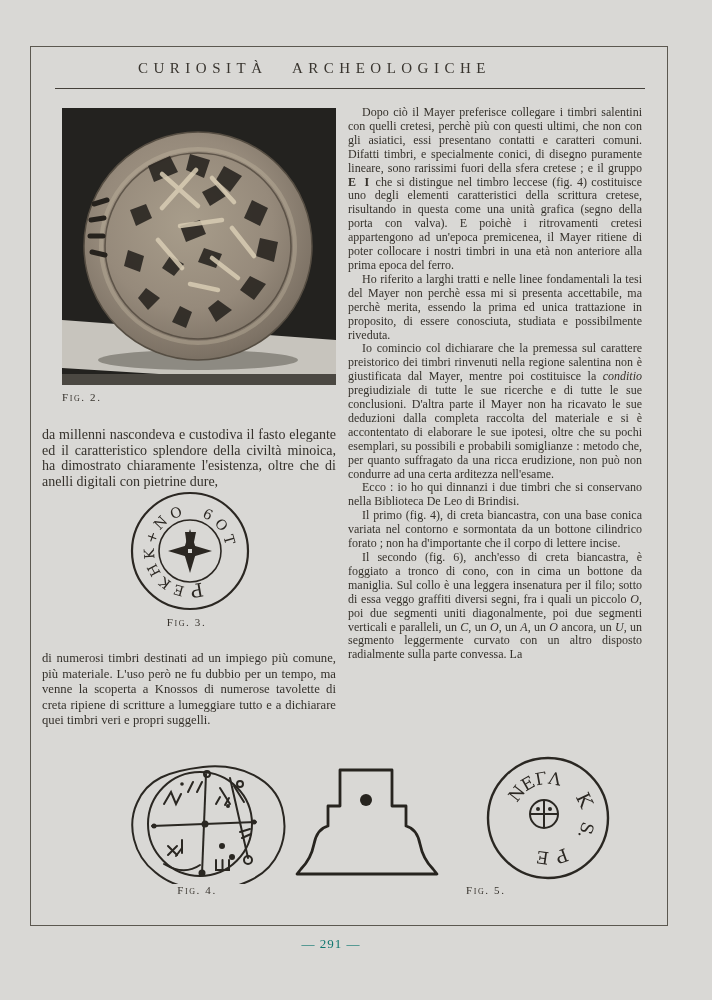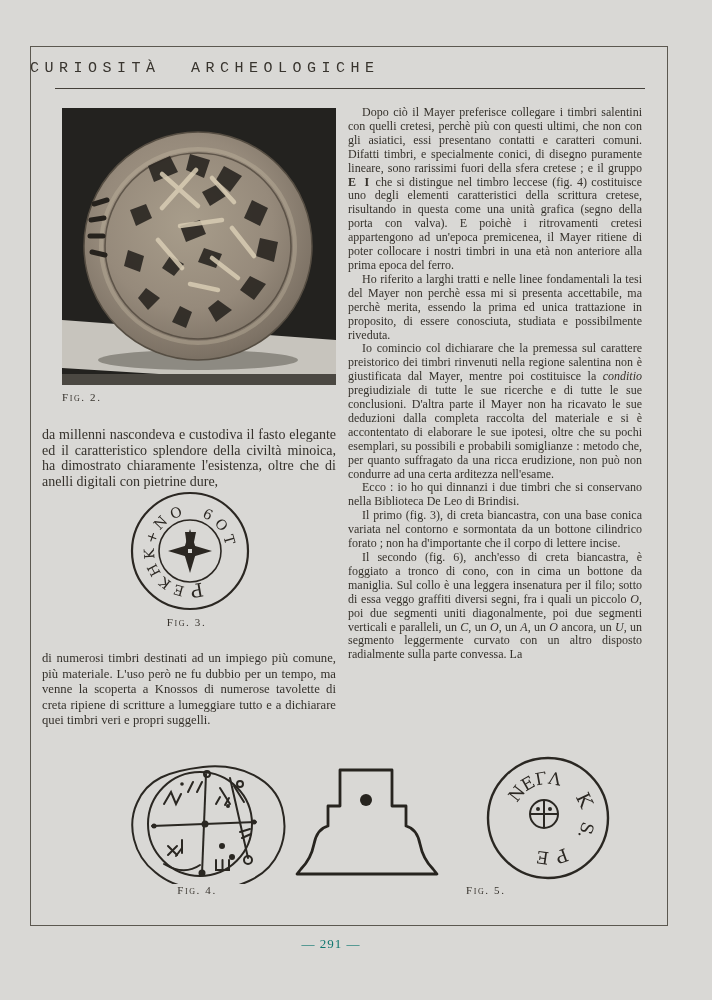--- a/index.html
+++ b/index.html
@@ -1,21 +1,21 @@
 <!DOCTYPE html>
 <html><head>
 <meta charset="utf-8">
 <style>
   html,body{margin:0;padding:0;background:#c9c8c6;}
   #canvas{position:relative;width:712px;height:1000px;background:#d9d8d5;overflow:hidden;
           font-family:"Liberation Serif","DejaVu Serif",serif;color:#35312b;}
   .frame{position:absolute;left:30px;top:46px;width:636px;height:878px;
          border:1.5px solid #5c5850;}
-  .page-title{position:absolute;left:30px;top:60px;width:569px;
-              font-size:15px;letter-spacing:5.5px;word-spacing:16px;color:#38342e;font-family:Liberation Mono, monospace;}
+  .page-title{position:absolute;left:30px;top:60px;width:569px;text-align:center;
+              font-size:15px;letter-spacing:5.5px;word-spacing:16px;color:#38342e;}
   .header-rule{position:absolute;left:55px;top:88px;width:590px;height:0;
                border-top:1.6px solid #44403a;}
   .photo-wrap{position:absolute;left:62px;top:108px;width:274px;height:277px;}
   .caption{font-size:11px;letter-spacing:1.6px;font-variant:small-caps;color:#37332d;}
   .cap-fig2{position:absolute;left:62px;top:391px;width:274px;}
   .cap-fig3{position:absolute;left:40px;top:616px;width:293px;text-align:center;}
   .cap-fig4{position:absolute;left:62px;top:884px;width:270px;text-align:center;}
   .cap-fig5{position:absolute;left:466px;top:884px;width:200px;text-align:left;}
   .col{position:absolute;width:294px;text-align:justify;}
   .lcol1{left:42px;top:427px;font-size:14px;line-height:15.6px;}
@@ -134,21 +134,21 @@
 
   <div class="col lcol2">
     <p><span>di numerosi timbri destinati ad un impiego più comune, più materiale. L'uso però ne fu dubbio per un tempo, ma venne la scoperta a Knossos di numerose tavolette di creta ripiene di scritture a lumeggiare tutto e a dichiarare quei timbri veri e propri suggelli.</span></p>
   </div>
 
   <div class="col rcol">
     <p><span>Dopo ciò il Mayer preferisce collegare i timbri salentini con quelli cretesi, perchè più con questi ultimi, che non con gli asiatici, essi presentano contatti e caratteri comuni. Difatti timbri, e specialmente conici, di disegno puramente lineare, sono rarissimi fuori della sfera cretese ; e il gruppo </span><span class="bd">E I</span><span> che si distingue nel timbro leccese (fig. 4) costituisce uno degli elementi caratteristici della scrittura cretese, risultando in questa come una unità grafica (segno della porta con valva). E poichè i ritrovamenti cretesi appartengono ad un'epoca premicenea, il Mayer ritiene di poter collocare i nostri timbri in una età non anteriore alla prima epoca del ferro.</span></p>
     <p><span>Ho riferito a larghi tratti e nelle linee fondamentali la tesi del Mayer non perchè essa mi si presenta accettabile, ma perchè merita, essendo la prima ed unica trattazione in proposito, di essere conosciuta, studiata e possibilmente riveduta.</span></p>
     <p><span>Io comincio col dichiarare che la premessa sul carattere preistorico dei timbri rinvenuti nella regione salentina non è giustificata dal Mayer, mentre poi costituisce la </span><span class="it">conditio</span><span> pregiudiziale di tutte le sue ricerche e di tutte le sue conclusioni. D'altra parte il Mayer non ha ricavato le sue deduzioni dalla completa raccolta del materiale e si è accontentato di elaborare le sue ipotesi, oltre che su pochi esemplari, su possibili e probabili somiglianze : metodo che, per quanto suffragato da una ricca erudizione, non può non condurre ad una certa arditezza nell'esame.</span></p>
     <p><span>Ecco : io ho qui dinnanzi i due timbri che si conservano nella Biblioteca De Leo di Brindisi.</span></p>
-    <p><span>Il primo (fig. 3), di creta biancastra, con una base conica variata nel contorno e sormontata da un bottone cilindrico forato ; non ha d'importante che il corpo di lettere incise.</span></p>
+    <p><span>Il primo (fig. 4), di creta biancastra, con una base conica variata nel contorno e sormontata da un bottone cilindrico forato ; non ha d'importante che il corpo di lettere incise.</span></p>
     <p><span>Il secondo (fig. 6), anch'esso di creta biancastra, è foggiato a tronco di cono, con in cima un bottone da maniglia. Sul collo è una leggera insenatura per il filo; sotto di essa veggo graffiti diversi segni, fra i quali un piccolo </span><span class="it">O</span><span>, poi due segmenti uniti diagonalmente, poi due segmenti verticali e paralleli, un </span><span class="it">C</span><span>, un </span><span class="it">O</span><span>, un </span><span class="it">A</span><span>, un </span><span class="it">O</span><span> ancora, un </span><span class="it">U</span><span>, un segmento leggermente curvato con un altro disposto radialmente sulla parte convessa. La</span></p>
   </div>
 
   <div class="fig4-wrap">
     <svg width="182" height="122" viewBox="0 0 182 122">
       <g stroke="#2a2722" stroke-width="2" fill="none" stroke-linecap="round">
         <path d="M95,5 C133,1 166,17 174,46 C182,76 170,106 141,119 C111,133 70,130 47,110 C25,93 19,63 29,41 C39,17 61,9 95,5 Z"></path>
         <circle cx="92" cy="62" r="52"></circle>
         <path d="M44,64 L148,60"></path>
         <path d="M98,12 L94,112"></path>

